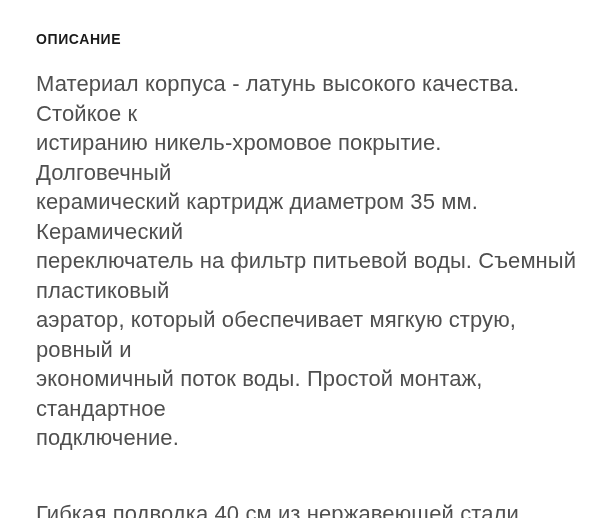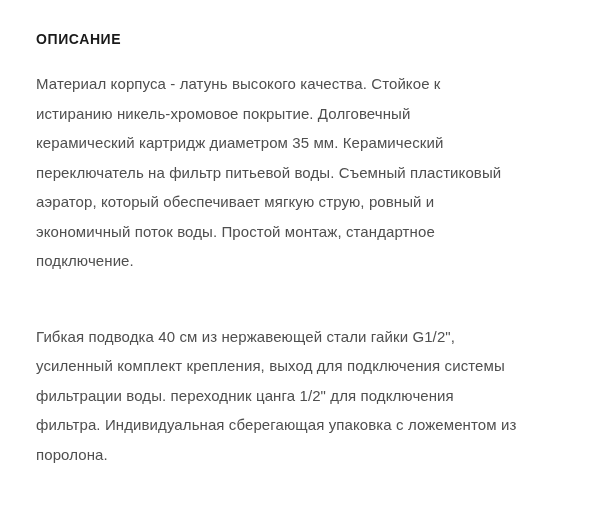--- a/index.html
+++ b/index.html
@@ -25,21 +25,21 @@
     font-size: 14px;
     line-height: 19px;
     font-weight: 700;
     letter-spacing: 0.6px;
     color: #1a1a1a;
     text-transform: uppercase;
   }
   .section-body {
     margin: 20px 0 0 0;
     max-width: 556px;
-    font-size: 15px;
+    font-size: 22px;
     line-height: 29.5px;
     font-weight: 400;
     color: #4f4f4f;
     white-space: pre-line;
     letter-spacing: 0.1px;
   }
   .section + .section {
     margin-top: 46px;
   }
 </style>

